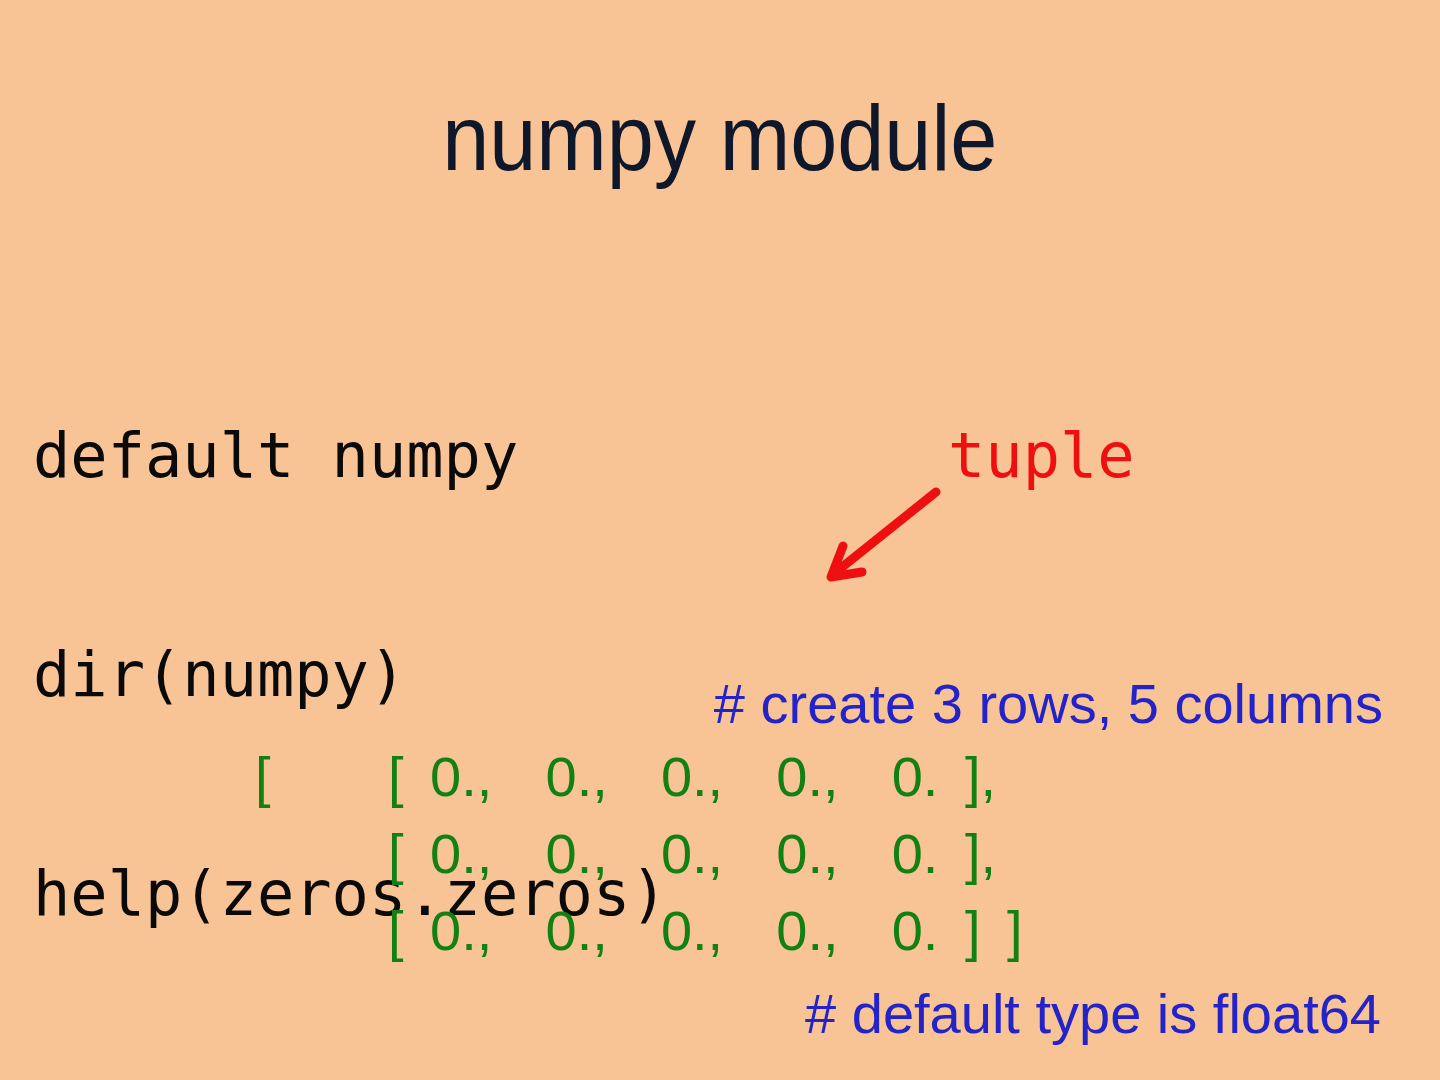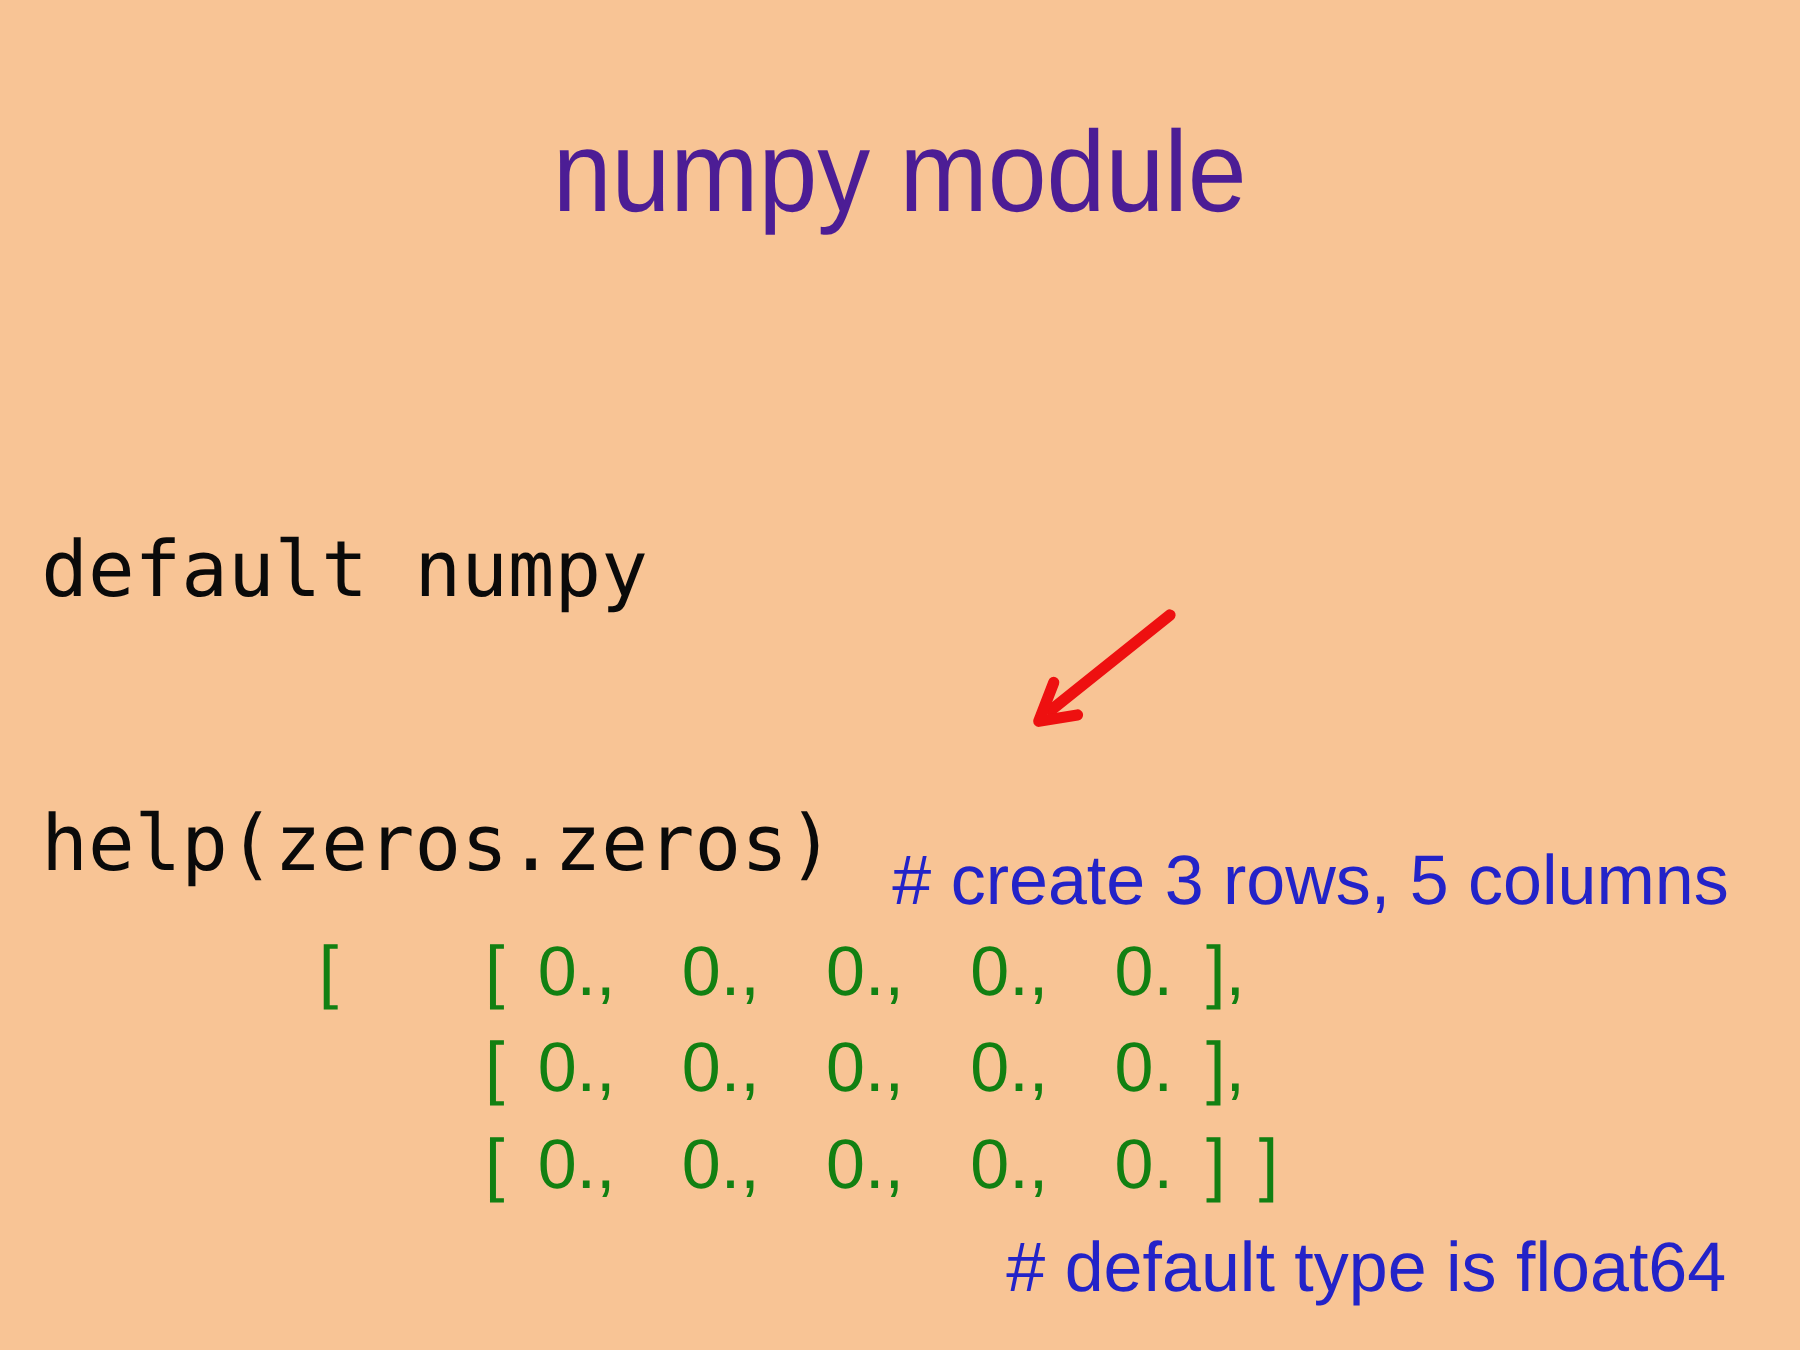--- a/index.html
+++ b/index.html
@@ -17,21 +17,21 @@
     color: #0A0A0A;
   }
   .title {
     position: absolute;
     top: 88px;
     left: 0;
     width: 1440px;
     text-align: center;
     font-size: 92px;
     line-height: 100px;
-    color: #4c1d95;
+    color: #0f172a;
     white-space: pre;
   }
   .title .squeeze {
     display: inline-block;
     transform: scaleX(0.92);
     transform-origin: center;
   }
   .code {
     position: absolute;
     left: 33px;
@@ -104,24 +104,26 @@
 </style>
 </head>
 <body>
 
 <div class="slide">
 
   <div class="title"><span class="squeeze">numpy module</span></div>
 
   <div class="code">
     <div class="code-line">default numpy</div>
+    <div class="code-line">dir(numpy)</div>
     <div class="code-line">help(zeros.zeros)</div>
     
   </div>
 
+  <div class="tuple-label">tuple</div>
 
   <svg class="arrow-overlay" viewBox="0 0 1440 1080" xmlns="http://www.w3.org/2000/svg">
     <g fill="none" stroke="#EE1010" stroke-width="9" stroke-linecap="round" stroke-linejoin="round">
       <line x1="936" y1="492" x2="841" y2="568"></line>
       <polyline points="843,546 831,577 862,572"></polyline>
     </g>
   </svg>
 
   <div class="comment comment-create"># create 3 rows, 5 columns</div>
 

